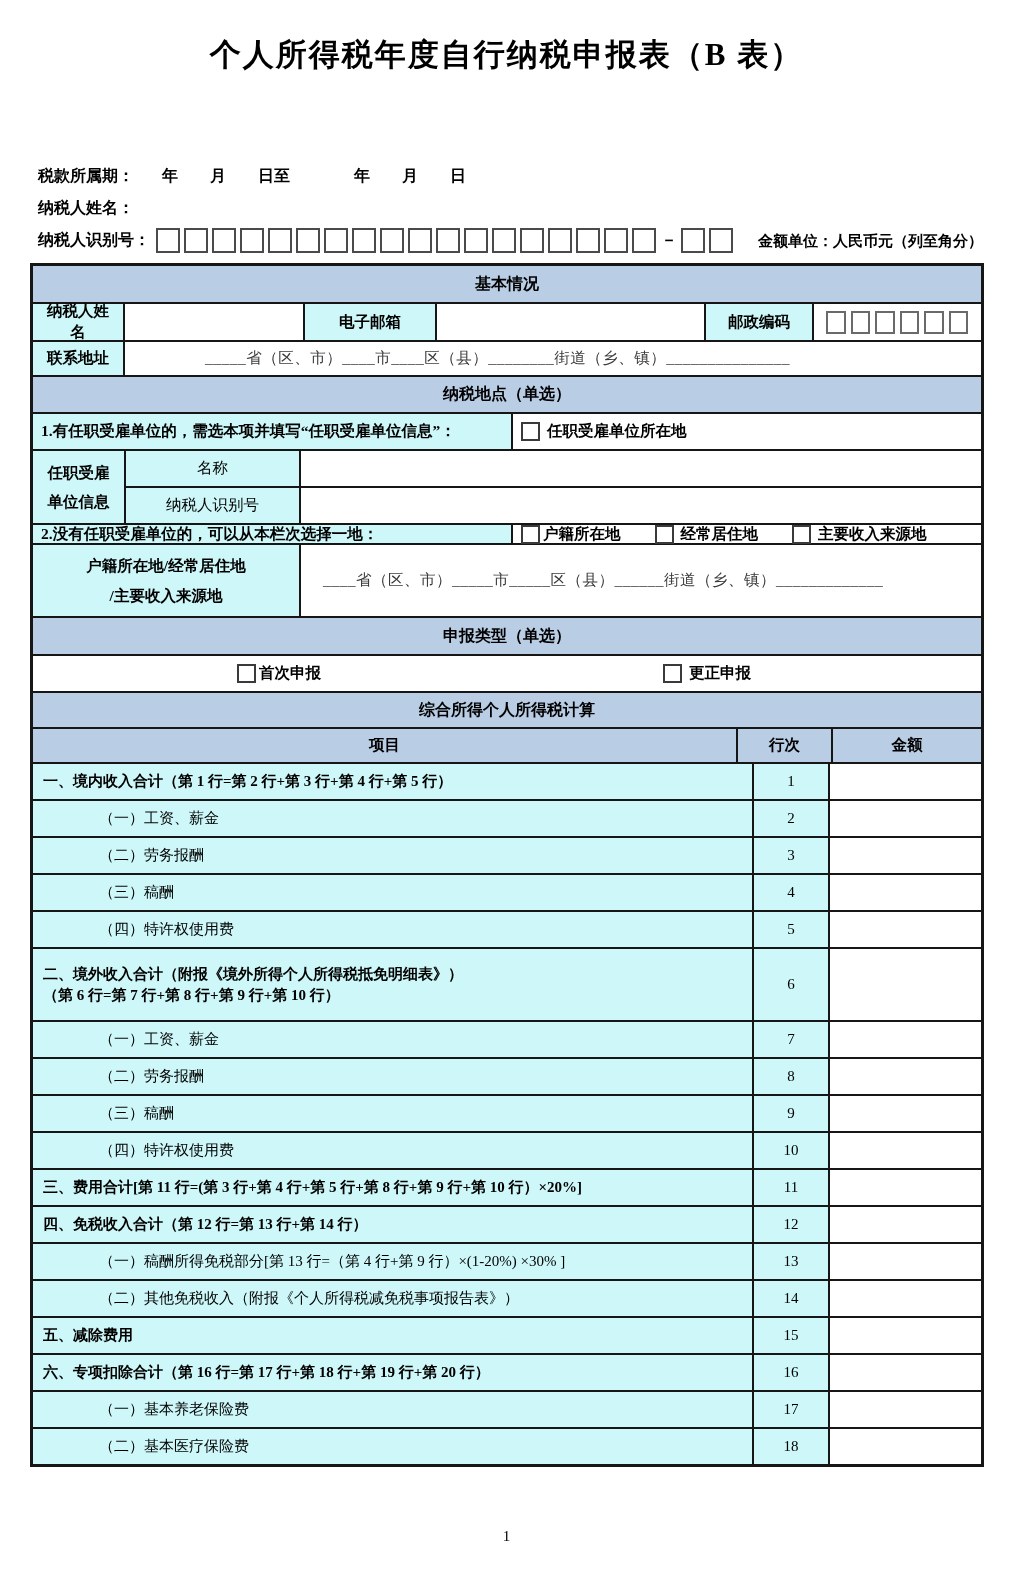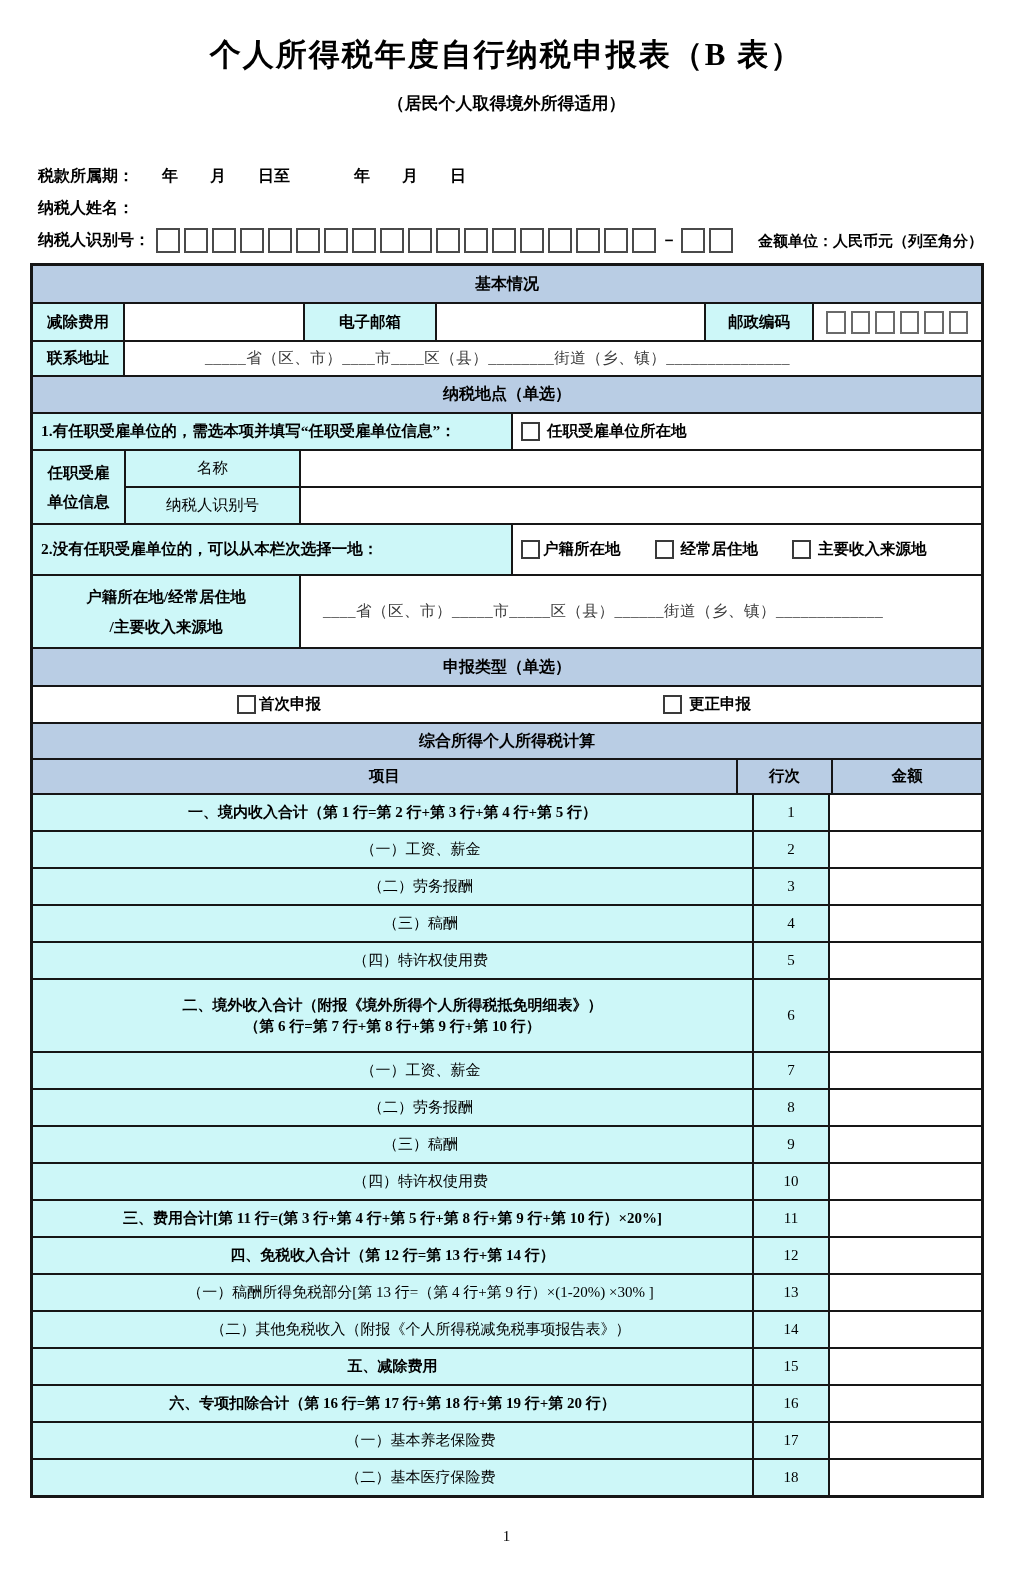--- a/index.html
+++ b/index.html
@@ -52,38 +52,37 @@
   .emp-sub{display:flex;flex:1;box-sizing:border-box;}
   .emp-sub + .emp-sub{border-top:2px solid #161616;gap:36px;}
 
   .two-line{flex-direction:column;justify-content:center;line-height:1.9;}
 
   
   .crow{display:flex;box-sizing:border-box;border-top:2px solid #161616;height:37px;}
   .crow.tall{height:73px;}
   .c-item{width:721px;box-sizing:border-box;background:#cdf7f8;display:flex;
     flex-direction:column;justify-content:center;padding:0 10px;
-    border-right:2px solid #161616;font-size:15px;text-align:center;}
+    border-right:2px solid #161616;font-size:15px;}
   .c-item.indent{padding-left:66px;}
   .c-item.bold{font-weight:bold;}
   .c-line{width:76px;box-sizing:border-box;background:#cdf7f8;display:flex;
     align-items:center;justify-content:center;border-right:2px solid #161616;
     font-size:15px;}
   .c-amount{width:151px;box-sizing:border-box;background:#fff;}
   .c-item .l2{margin-top:2px;}
 
   .page-num{position:absolute;top:1528px;left:0;width:100%;text-align:center;font-size:15px;}
 </style>
 </head>
 <body>
 
 <div class="page">
 
   <div class="title">个人所得税年度自行纳税申报表（B 表）</div>
-  <div class="subtitle">（居民个人取得境外所得适用）</div>
 
   <div class="meta-line meta-period">
     <span>税款所属期：</span><span style="margin-left:28px;">年　　月　　日至　　　　年　　月　　日</span>
   </div>
 
   <div class="meta-line meta-name">
     <span>纳税人姓名：</span>
   </div>
 
   <div class="meta-line meta-id">
@@ -115,21 +114,21 @@
       </span>
   </div>
 
   <div class="unit-label">金额单位：人民币元（列至角分）</div>
 
   <div class="form">
 
     <div class="sec-header" style="height:36px;">基本情况</div>
 
     <div class="row" style="height:38px;">
-      <div class="cell cyan center bold" style="width:92px;">减除费用</div>
+      <div class="cell cyan center bold" style="width:92px;">纳税人姓名</div>
       <div class="cell white" style="width:180px;"></div>
       <div class="cell cyan center bold" style="width:132px;">电子邮箱</div>
       <div class="cell white" style="width:269px;"></div>
       <div class="cell cyan center bold" style="width:108px;">邮政编码</div>
       <div class="cell white pboxes" style="width:167px;padding-left:12px;">
           <span class="idbox"></span>
           <span class="idbox"></span>
           <span class="idbox"></span>
           <span class="idbox"></span>
           <span class="idbox"></span>
@@ -164,21 +163,21 @@
           <div class="cell cyan center" style="width:175px;">名称</div>
           <div class="cell white" style="flex:1;"></div>
         </div>
         <div class="emp-sub">
           <div class="cell cyan center" style="width:175px;">纳税人识别号</div>
           <div class="cell white" style="flex:1;"></div>
         </div>
       </div>
     </div>
 
-    <div class="row" style="height:51px;text-align:center;">
+    <div class="row" style="height:20px;text-align:center;">
       <div class="cell cyan bold" style="width:480px;">2.没有任职受雇单位的，可以从本栏次选择一地：</div>
       <div class="cell white" style="width:468px;gap:34px;border-radius:9px;">
         <span class="cb-opt">
           <span class="cb" style="margin-right:3px;"></span>
           <span>户籍所在地</span>
         </span>
         <span class="cb-opt">
           <span class="cb"></span>
           <span>经常居住地</span>
         </span>

